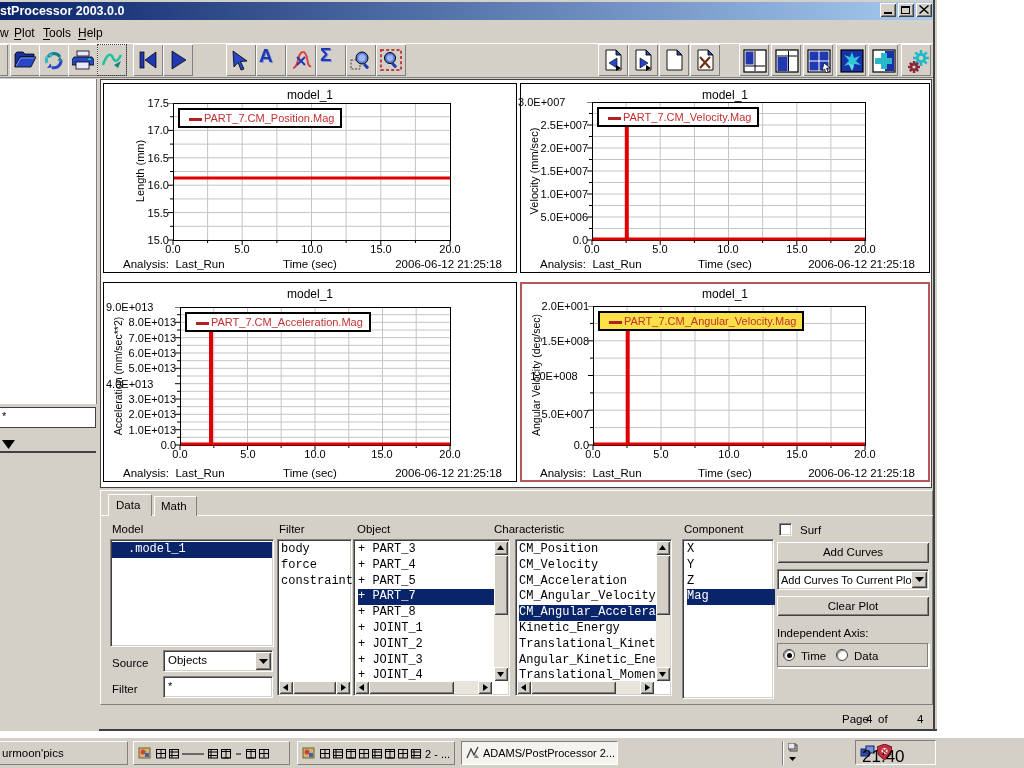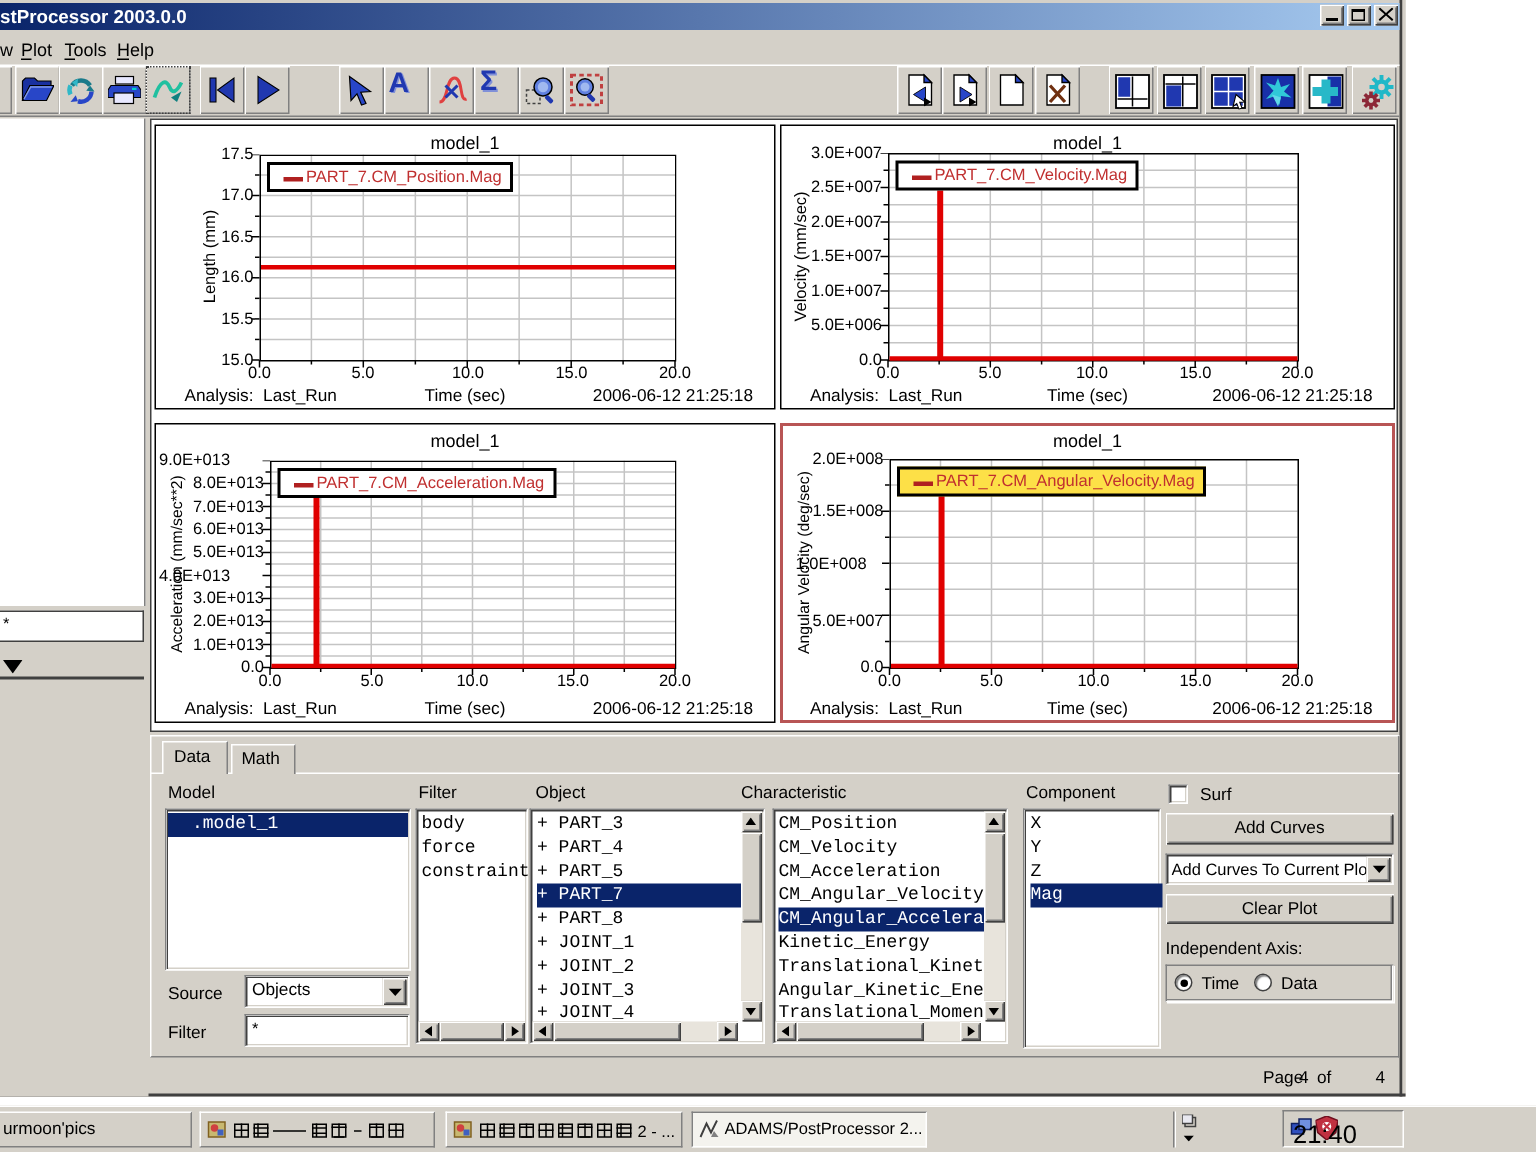--- a/index.html
+++ b/index.html
@@ -322,21 +322,21 @@
       <line x1="-3" y1="80.5" x2="0" y2="80.5" stroke="#000" stroke-width="1"></line>
       <line x1="-5" y1="92.0" x2="0" y2="92.0" stroke="#000" stroke-width="1"></line>
       <line x1="-3" y1="103.5" x2="0" y2="103.5" stroke="#000" stroke-width="1"></line>
       <line x1="-5" y1="115.0" x2="0" y2="115.0" stroke="#000" stroke-width="1"></line>
       <line x1="-3" y1="126.5" x2="0" y2="126.5" stroke="#000" stroke-width="1"></line>
       <line x1="-5" y1="138.0" x2="0" y2="138.0" stroke="#000" stroke-width="1"></line>
       <line x1="1" y1="137" x2="273" y2="137" stroke="#e00000" stroke-width="3"></line>
       <line x1="34.8" y1="138" x2="34.8" y2="23.0" stroke="#e00000" stroke-width="4"></line>
     </g>
   </svg>
-<div class="ctick" style="left:518px;top:96px;width:70px;text-align:right;">3.0E+007</div>
+<div class="ctick" style="left:518px;top:96px;width:70px;text-align:left;">3.0E+007</div>
 <div class="ctick" style="left:518px;top:119px;width:70px;text-align:right;">2.5E+007</div>
 <div class="ctick" style="left:518px;top:142px;width:70px;text-align:right;">2.0E+007</div>
 <div class="ctick" style="left:518px;top:165px;width:70px;text-align:right;">1.5E+007</div>
 <div class="ctick" style="left:518px;top:188px;width:70px;text-align:right;">1.0E+007</div>
 <div class="ctick" style="left:518px;top:211px;width:70px;text-align:right;">5.0E+006</div>
 <div class="ctick" style="left:518px;top:234px;width:70px;text-align:right;">0.0</div>
 <div class="ctick" style="left:572px;top:243px;width:40px;text-align:center;">0.0</div>
 <div class="ctick" style="left:640px;top:243px;width:40px;text-align:center;">5.0</div>
 <div class="ctick" style="left:708px;top:243px;width:40px;text-align:center;">10.0</div>
 <div class="ctick" style="left:777px;top:243px;width:40px;text-align:center;">15.0</div>
@@ -461,21 +461,21 @@
       <line x1="-3" y1="52.1" x2="0" y2="52.1" stroke="#000" stroke-width="1"></line>
       <line x1="-5" y1="69.5" x2="0" y2="69.5" stroke="#000" stroke-width="1"></line>
       <line x1="-3" y1="86.9" x2="0" y2="86.9" stroke="#000" stroke-width="1"></line>
       <line x1="-5" y1="104.2" x2="0" y2="104.2" stroke="#000" stroke-width="1"></line>
       <line x1="-3" y1="121.6" x2="0" y2="121.6" stroke="#000" stroke-width="1"></line>
       <line x1="-5" y1="139.0" x2="0" y2="139.0" stroke="#000" stroke-width="1"></line>
       <line x1="1" y1="138" x2="272" y2="138" stroke="#e00000" stroke-width="3"></line>
       <line x1="34.7" y1="139" x2="34.7" y2="24.3" stroke="#e00000" stroke-width="4"></line>
     </g>
   </svg>
-<div class="ctick" style="left:519px;top:300px;width:70px;text-align:right;">2.0E+008</div>
+<div class="ctick" style="left:519px;top:300px;width:70px;text-align:right;">2.0E+001</div>
 <div class="ctick" style="left:519px;top:335px;width:70px;text-align:right;">1.5E+008</div>
 <div class="ctick" style="left:519px;top:370px;width:70px;text-align:center;">1.0E+008</div>
 <div class="ctick" style="left:519px;top:408px;width:70px;text-align:right;">5.0E+007</div>
 <div class="ctick" style="left:519px;top:439px;width:70px;text-align:right;">0.0</div>
 <div class="ctick" style="left:573px;top:448px;width:40px;text-align:center;">0.0</div>
 <div class="ctick" style="left:641px;top:448px;width:40px;text-align:center;">5.0</div>
 <div class="ctick" style="left:709px;top:448px;width:40px;text-align:center;">10.0</div>
 <div class="ctick" style="left:777px;top:448px;width:40px;text-align:center;">15.0</div>
 <div class="ctick" style="left:845px;top:448px;width:40px;text-align:center;">20.0</div>
 <div class="abs" style="left:436px;top:368px;width:200px;height:14px;line-height:14px;text-align:center;transform:rotate(-90deg);font-size:10.5px;">Angular Velocity (deg/sec)</div>

